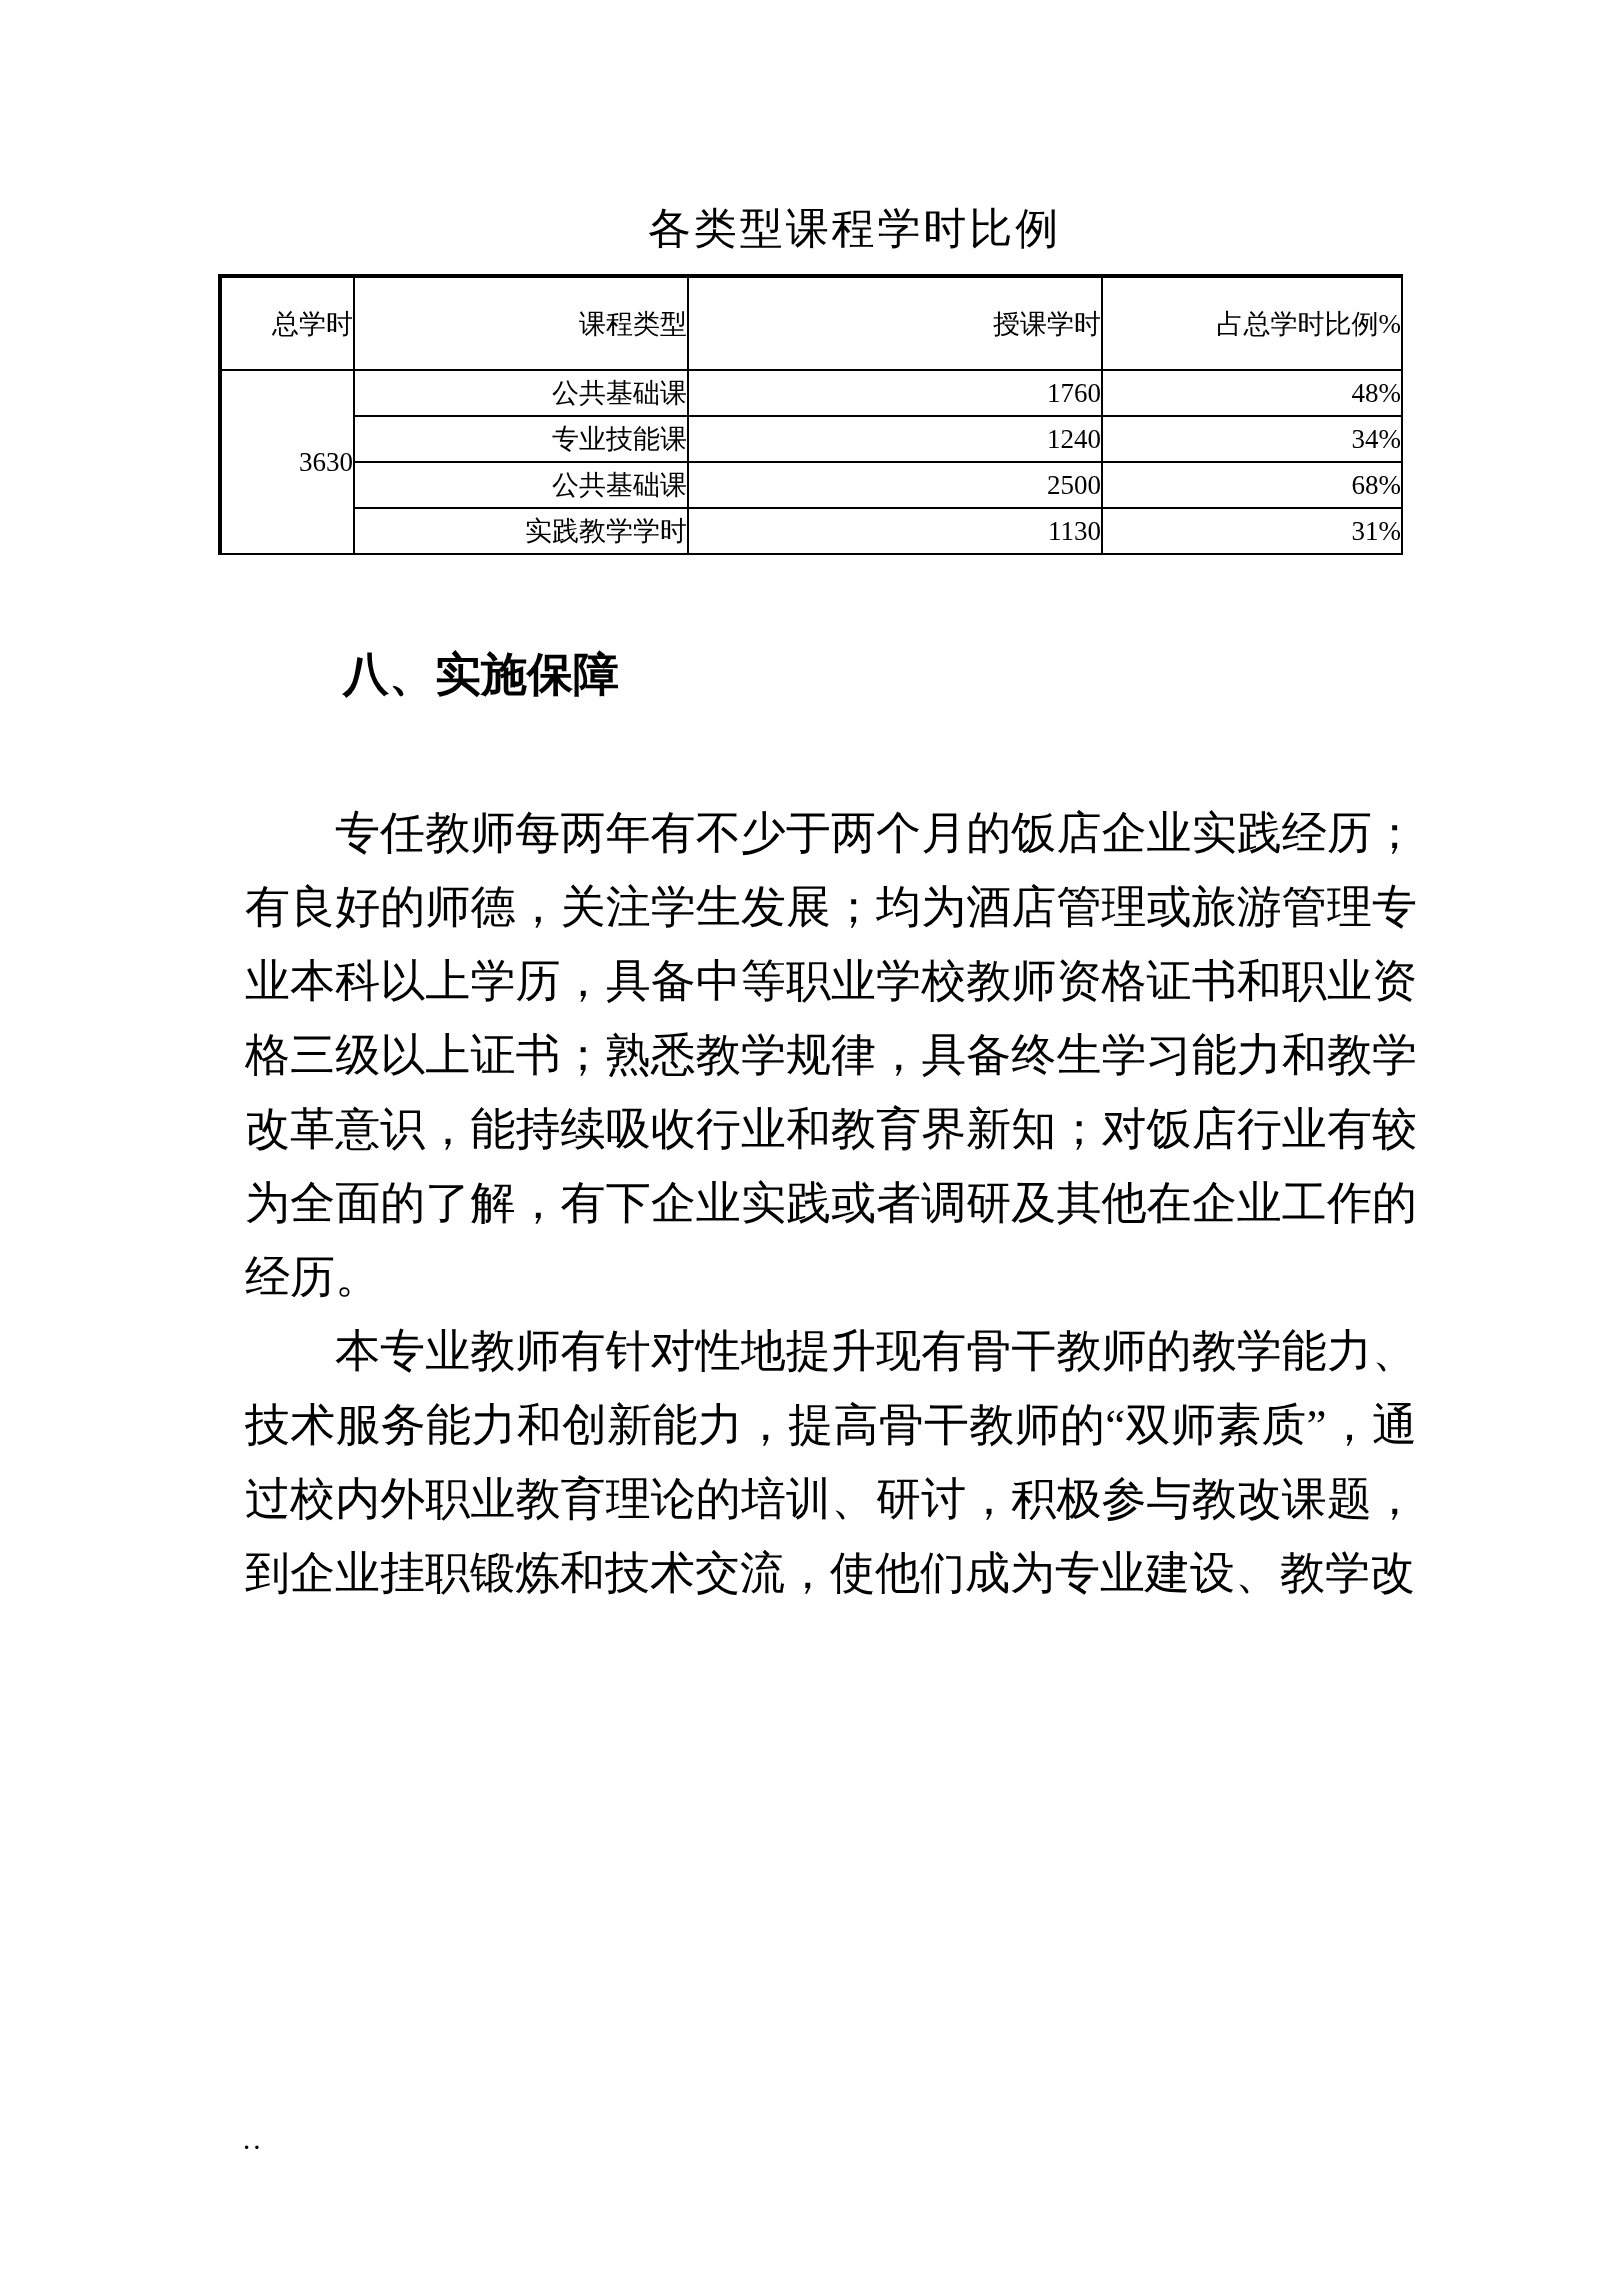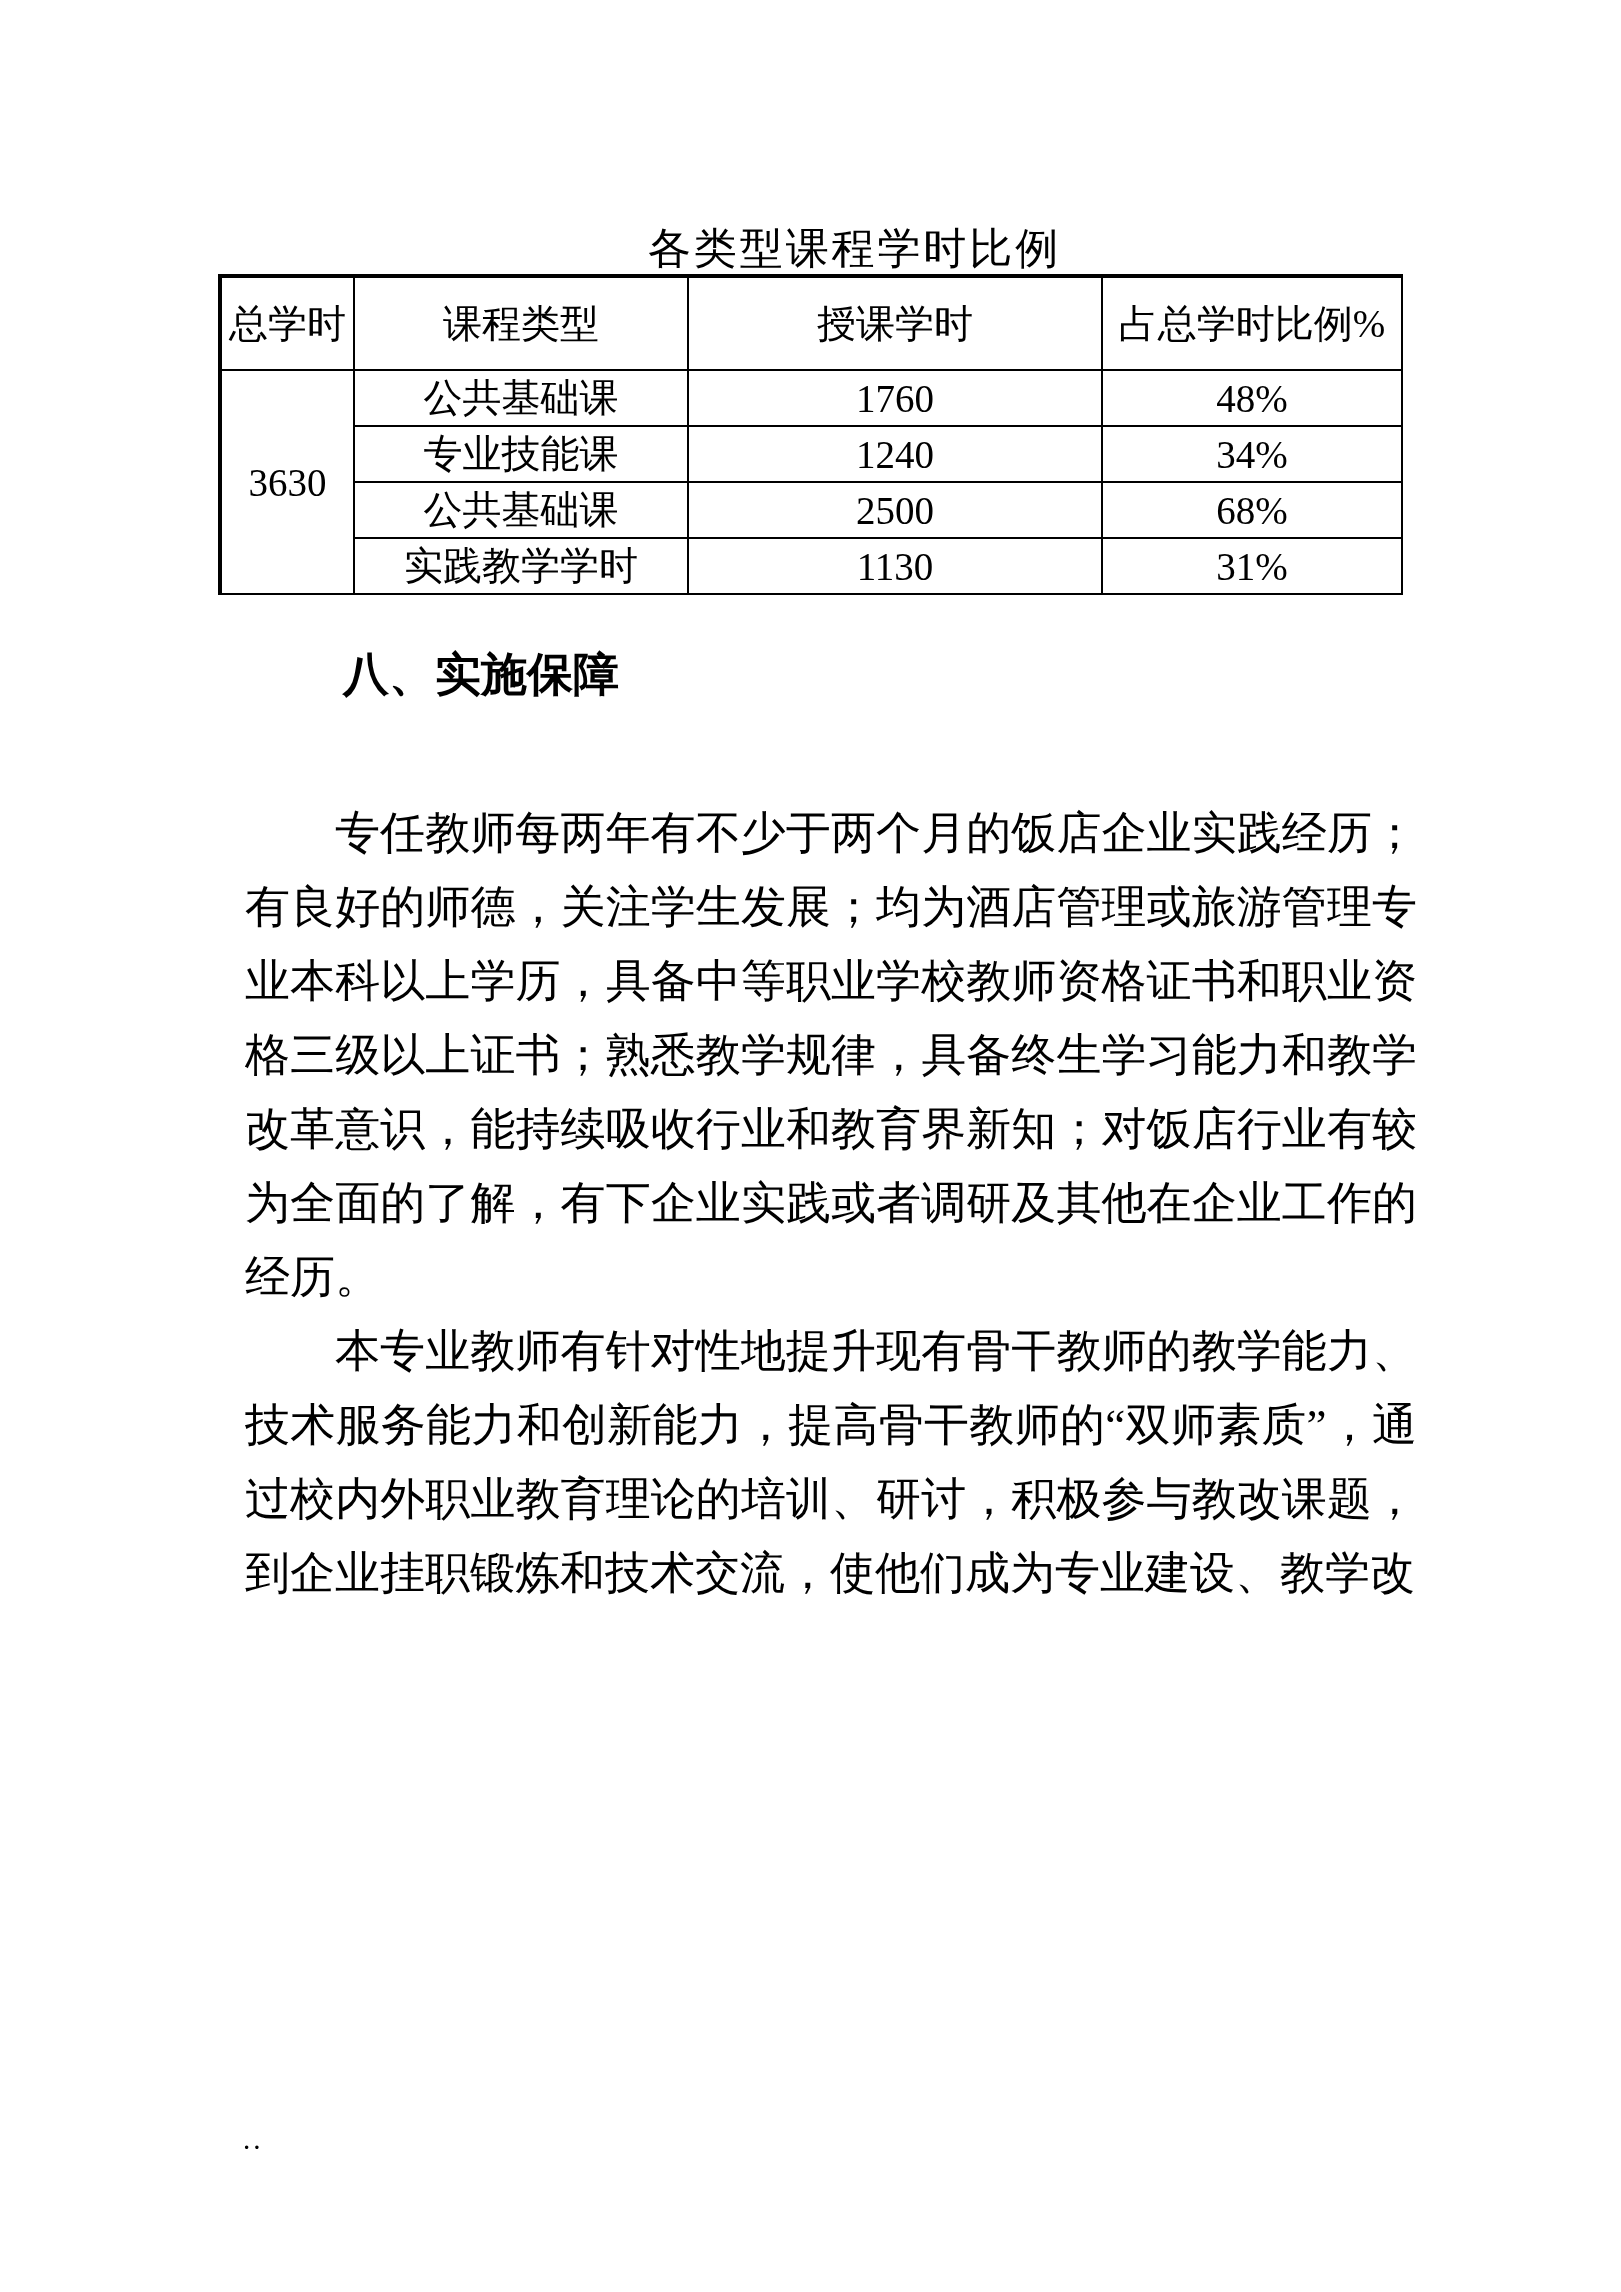--- a/index.html
+++ b/index.html
@@ -12,21 +12,21 @@
     width: 1621px;
     height: 2293px;
     background: #ffffff;
     color: #000000;
     font-family: "Liberation Serif", "DejaVu Serif", serif;
     overflow: hidden;
   }
   .doc-title {
     position: absolute;
     left: 240px;
-    top: 222px;
+    top: 202px;
     width: 1229px;
     text-align: center;
     font-size: 43px;
     letter-spacing: 2.9px;
     line-height: 53px;
     white-space: nowrap;
   }
   .hours-table {
     position: absolute;
     left: 218px;
@@ -34,23 +34,23 @@
     width: 1182px;
     border-collapse: collapse;
     table-layout: fixed;
     border-top: 4.9px solid #000;
     border-left: 4.9px solid #000;
     border-right: 2px solid #000;
     border-bottom: 2.9px solid #000;
   }
   .hours-table td {
     border: 2px solid #000;
-    text-align: center;
+    text-align: right;
     vertical-align: middle;
-    font-size: 39px;
+    font-size: 27px;
     padding: 0;
     overflow: hidden;
     font-family: Liberation Serif, serif;
   }
   .row-header td { height: 91px; }
   .row-data td { height: 44px; margin-top: 48px; }
   .heading-1 {
     position: absolute;
     left: 335px;
     top: 639px;

